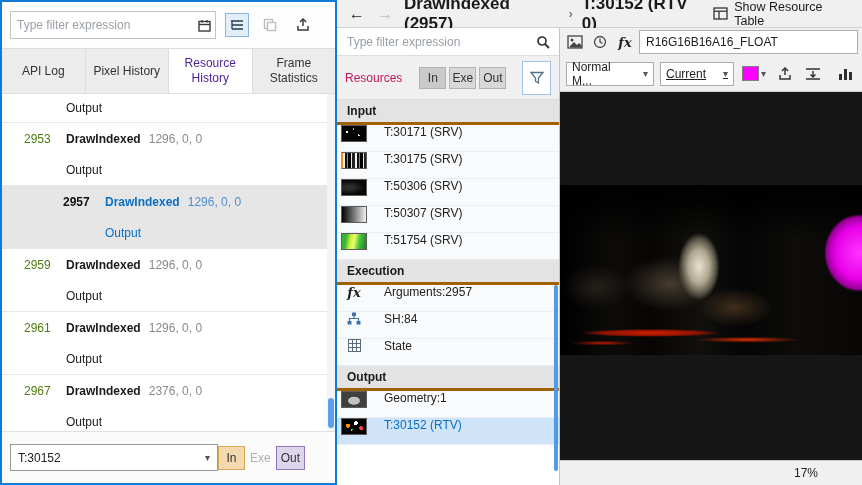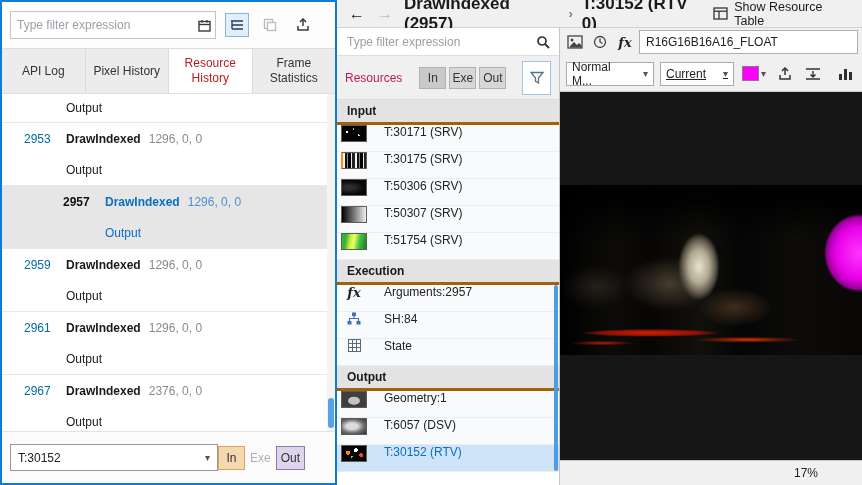--- a/index.html
+++ b/index.html
@@ -12,26 +12,26 @@
   .lp-toolbar { height:46px; flex:0 0 46px; display:flex; align-items:center; padding:0 8px; gap:9px; background:#fdfdfd; }
   .filter-box { flex:0 0 206px; height:28px; border:1px solid #c4c4c4; display:flex; align-items:center; background:#fff; }
   .filter-input { flex:1; min-width:0; border:none; outline:none; font:12px "Liberation Sans",sans-serif; padding:0 6px; color:#222; background:transparent; }
   .filter-input::placeholder { color:#9aa0a6; }
   .icon-btn { width:24px; height:24px; flex:0 0 auto; display:flex; align-items:center; justify-content:center; border:1px solid transparent; }
   .icon-btn.in-input { width:22px; }
   .icon-btn.pressed { background:#e3eefb; border-color:#8ab4e0; }
   .lp-tabs { height:46px; flex:0 0 46px; display:flex; background:#ececec; border-top:1px solid #dcdcdc; border-bottom:1px solid #e0e0e0; }
   .tab { flex:1; display:flex; align-items:center; justify-content:center; text-align:center; color:#333; border-right:1px solid #dcdcdc; padding:2px 5px; line-height:15px; cursor:default; }
   .tab:last-child { border-right:none; }
-  .tab.selected { background:#fff; color:#b91c1c; }
+  .tab.selected { background:#fff; color:#4c1d95; }
   .lp-list { flex:1 1 auto; position:relative; overflow:hidden; background:#fff; }
   .ev { border-bottom:1px solid #e8e8e8; }
   .ev-line { height:31px; display:flex; align-items:center; }
   .ev.partial .ev-line { height:28px; }
-  .ev-eid { width:64px; flex:0 0 64px; padding-left:22px; color:#0369a1; }
+  .ev-eid { width:64px; flex:0 0 64px; padding-left:22px; color:#4d7c0f; }
   .ev.selected { background:#e6e6e6; }
   .ev.selected .ev-eid { font-weight:bold; color:#111;margin-left:39px; }
   .ev-action { font-weight:bold; margin-right:8px; color:#1a1a1a; }
   .ev-params { color:#8a8a8a; }
   .ev-output { color:#1a1a1a; }
   .ev.selected .ev-action { color:#0a6fc2; }
   .ev.selected .ev-params { color:#4e8ed0; }
   .ev.selected .ev-output { color:#0a6fc2; }
   .lp-scroll { position:absolute; right:0; top:0; bottom:0; width:8px; background:#f4f4f4; }
   .lp-scroll-handle { position:absolute; right:1px; bottom:3px; width:6px; height:30px; background:#58a0e8; border-radius:3px; }
@@ -354,24 +354,20 @@
           <span class="res-label">State</span>
         </div>
 
       <div class="sec-header">
           <span>Output</span>
         </div>
       <div class="res-row">
           <span class="thumb thumb-geometry"></span>
           <span class="res-label">Geometry:1</span>
         </div>
-      <div class="res-row">
-          <span class="thumb thumb-t6057"></span>
-          <span class="res-label">T:6057 (DSV)</span>
-        </div>
       <div class="res-row selected">
           <span class="thumb thumb-t30152"></span>
           <span class="res-label">T:30152 (RTV)</span>
         </div>
 
       <div class="mp-scroll-handle"></div>
     </div>
   </div>
 
   <div class="right-pane">

